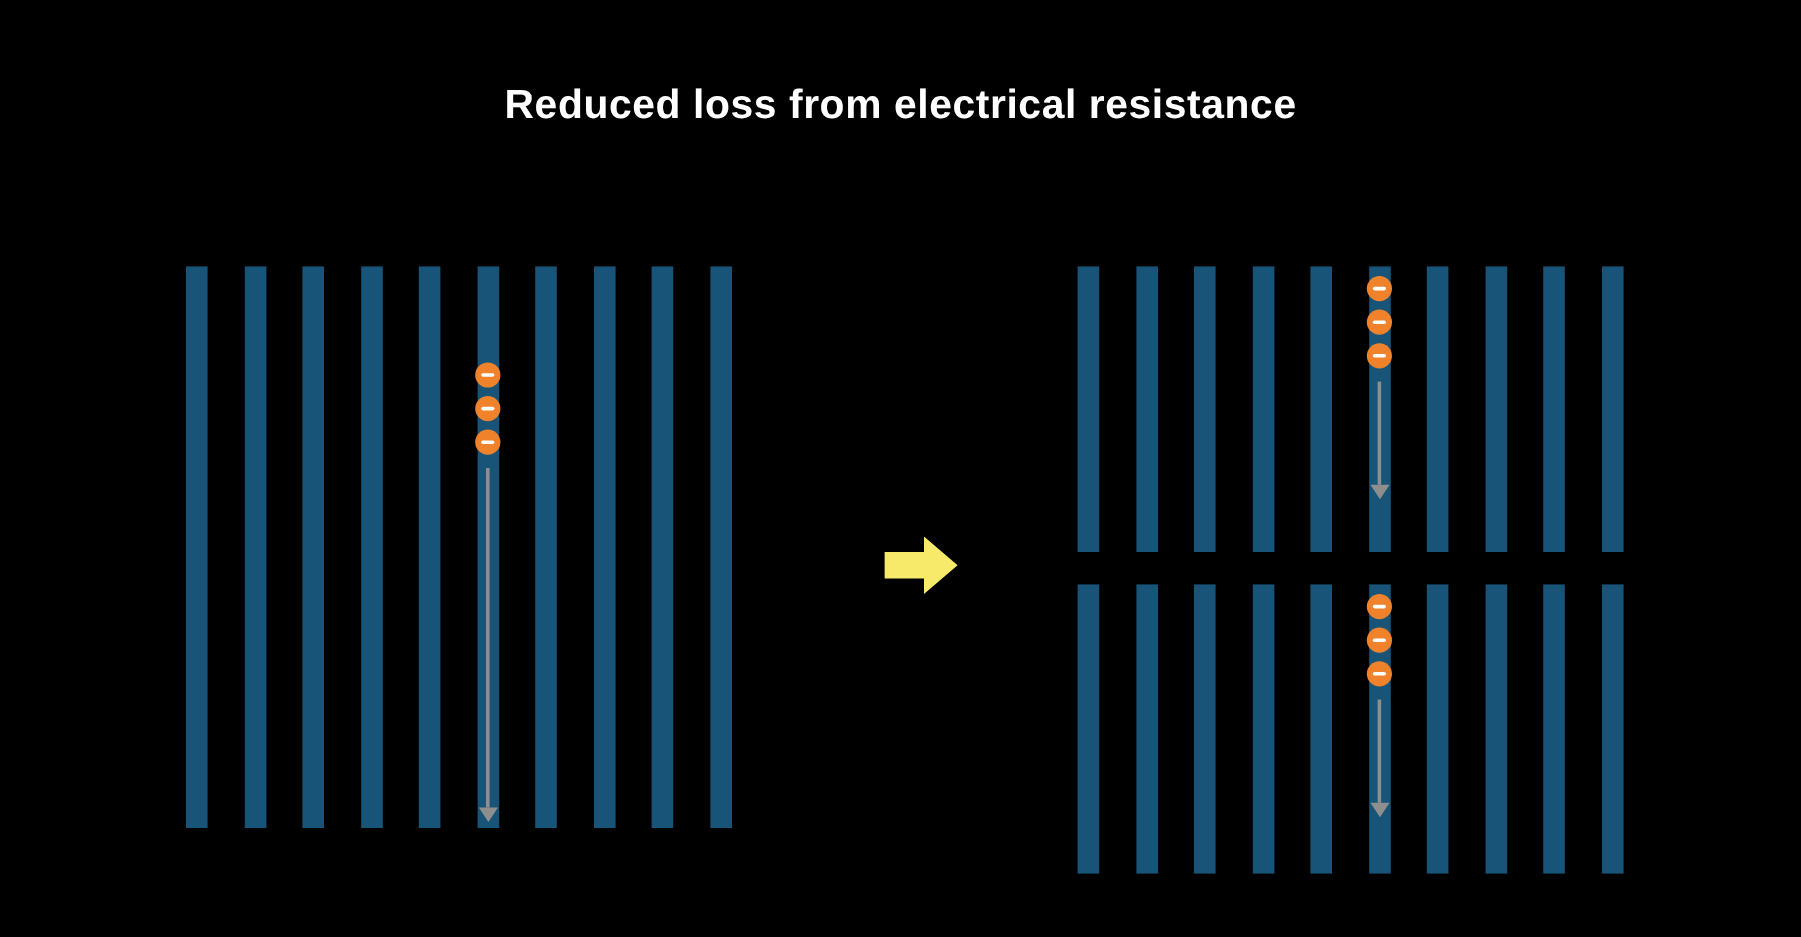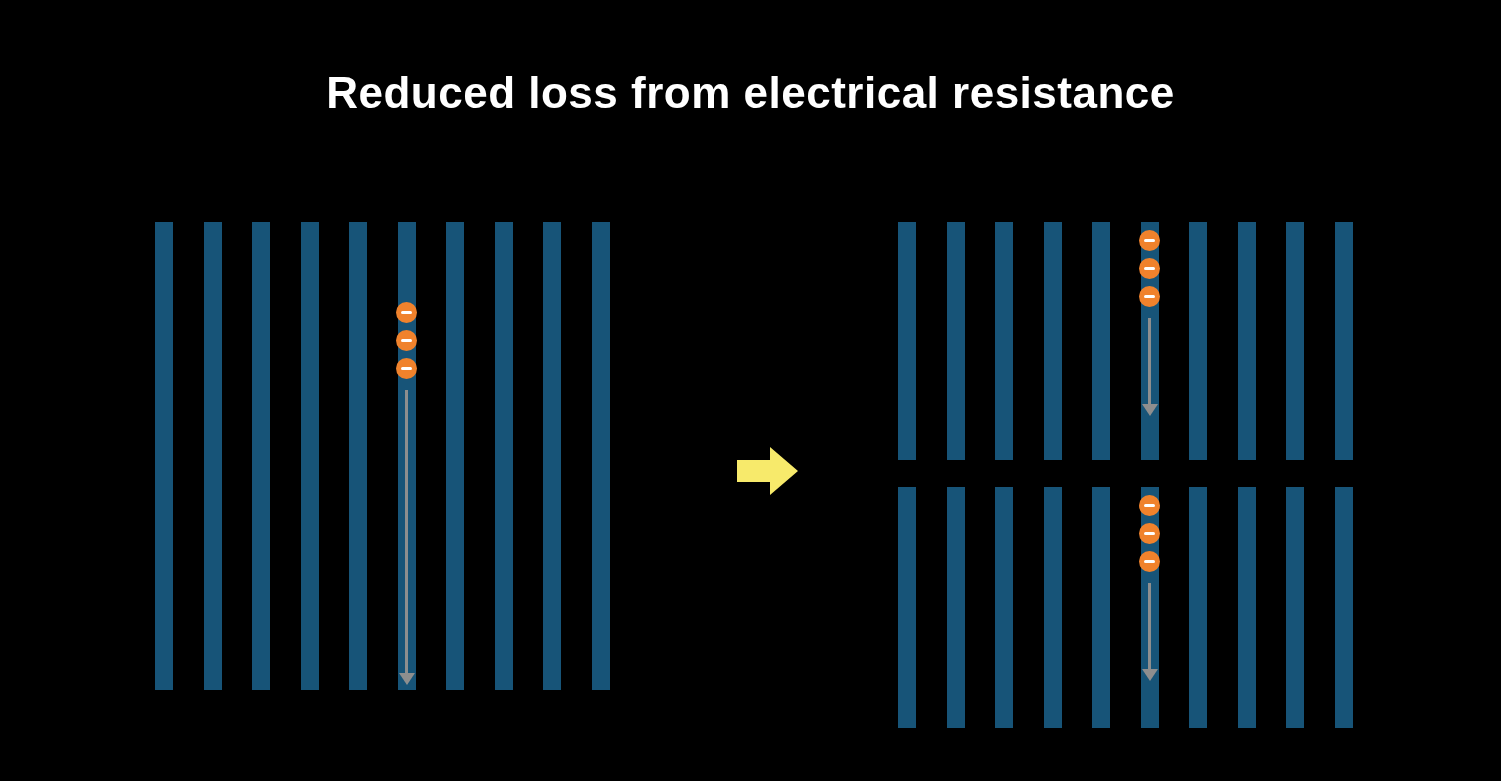--- a/index.html
+++ b/index.html
@@ -16,21 +16,21 @@
     overflow: hidden;
   }
   .title {
     position: absolute;
     top: 68px;
     left: 0;
     width: 100%;
     margin: 0;
     text-align: center;
     color: var(--title, #fff);
-    font-size: 44px;
+    font-size: 34px;
     font-weight: bold;
     letter-spacing: 0.5px;
   }
   .panel {
     position: absolute;
   }
   .panel.left {
     left: 155px;
     top: 222px;
     width: 455px;

